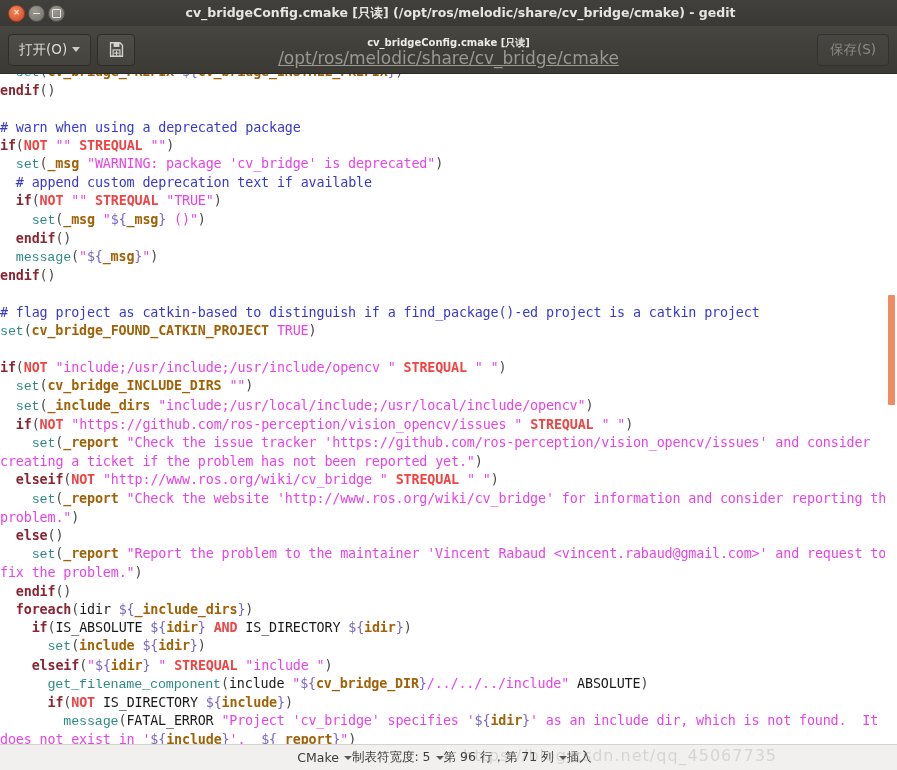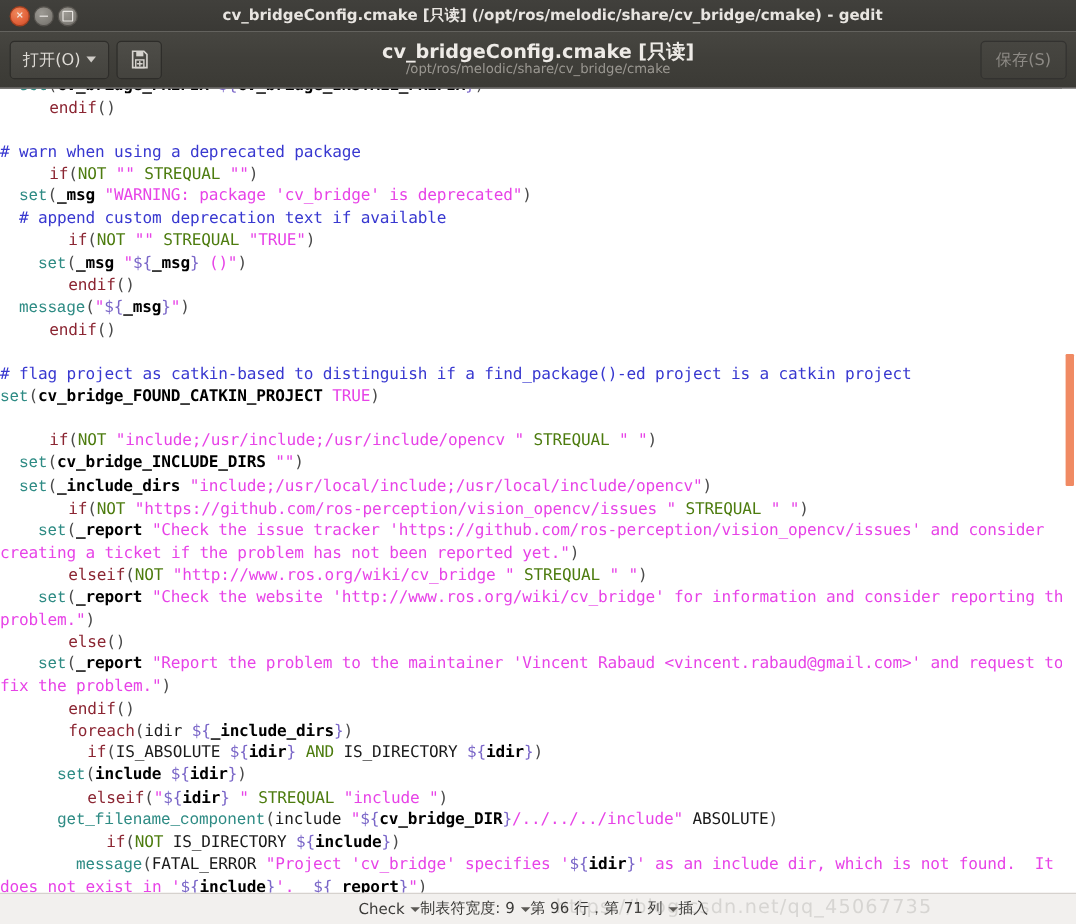--- a/index.html
+++ b/index.html
@@ -127,28 +127,29 @@
     align-items: center;
   }
   #doc-title-block {
     position: absolute;
     left: 0; right: 0;
     text-align: center;
     pointer-events: none;
   }
   #doc-title {
     color: #eeebe7;
-    font-size: 16px;
+    font-size: 10px;
     font-weight: bold;
     line-height: 17px;
   }
   #doc-path {
     color: #9b9892;
-    font-size: 11px;
+    font-size: 17px;
     line-height: 14px;
+    text-decoration: underline;
   }
 
   
   #editor {
     position: absolute;
     top: 74px;
     left: 0;
     width: 897px;
     height: 670px;
     background: #ffffff;
@@ -163,26 +164,26 @@
     font-size: 13.4px;
     line-height: 18.2px;
     white-space: pre-wrap;
     word-break: break-word;
     color: #000000;
     letter-spacing: -0.15px;
   }
   .ln { display: block; }
   
   .cmd   { color: #2e8b84; font-family: Liberation Mono, monospace; }          
-  .kw    { color: #8b2532; font-weight: normal; padding-left: 41px; }  
-  .op    { color: #4d7c0f; font-weight: normal; }  
+  .kw    { color: #8b2532; font-weight: bold; }  
+  .op    { color: #ef4444; font-weight: bold; }  
   .str   { color: #e743e7; }          
   .cmt   { color: #3838d0; }          
   .var   { color: #7a66c8; }          
-  .varn  { color: #000000; font-weight: bold; }  
+  .varn  { color: #a16207; font-weight: bold; }  
   .val   { color: #e743e7; margin-top: 36px; }          
   .plain { color: #1a1a1a; }
   .paren { color: #4a4a4a; }
 
   
   #vscroll {
     position: absolute;
     top: 74px;
     right: 0;
     width: 12px;
@@ -291,26 +292,26 @@
   </div>
 
   <div id="vscroll">
     <div id="vscroll-thumb" style="background: rgb(240, 138, 99);"></div>
   </div>
 
   <div id="statusbar">
     <div id="watermark">https://blog.csdn.net/qq_45067735</div>
 
     <div class="sb-item">
-      <span>Check</span>
+      <span>CMake</span>
       <span class="sb-caret"></span>
     </div>
 
     <div class="sb-item">
-      <span>制表符宽度: 9</span>
+      <span>制表符宽度: 5</span>
       <span class="sb-caret"></span>
     </div>
 
     <div class="sb-item">
       <span>第 96 行，第 71 列</span>
       <span class="sb-caret"></span>
     </div>
 
     <div class="sb-item">
       <span>插入</span>

